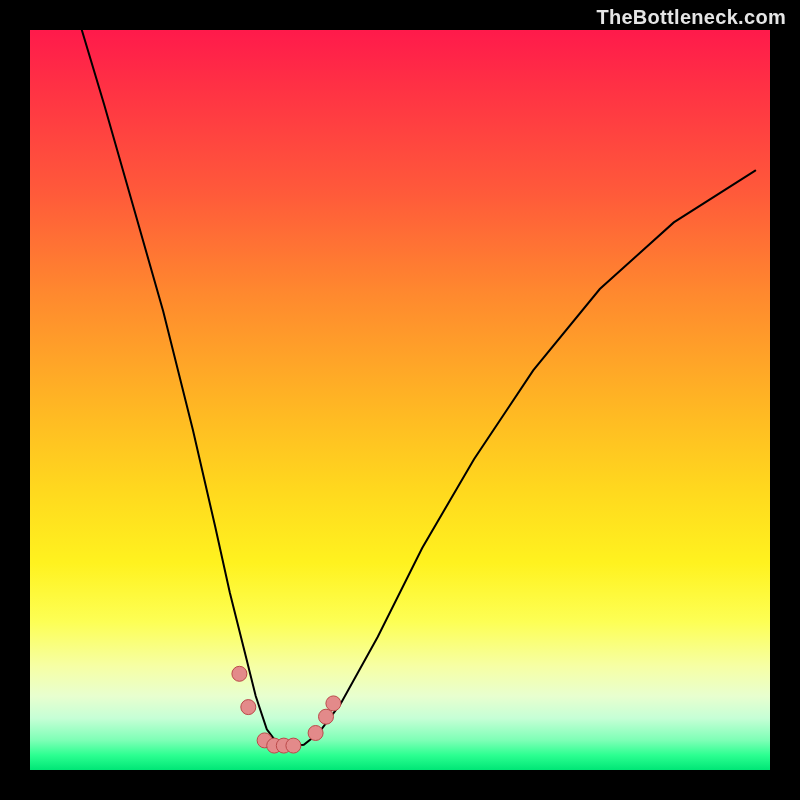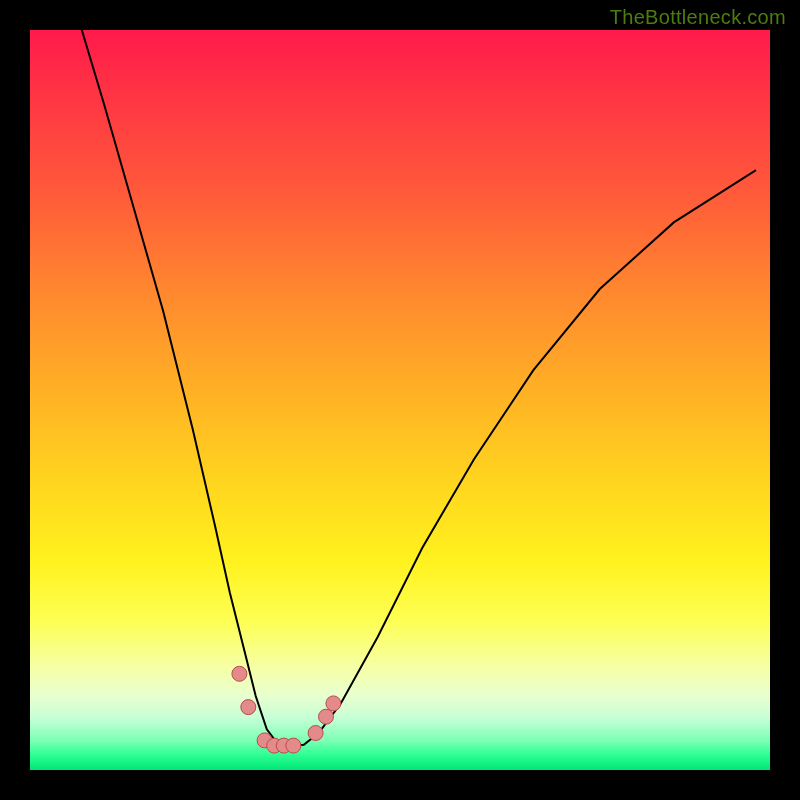--- a/index.html
+++ b/index.html
@@ -14,23 +14,23 @@
   .stage {
     position: relative;
     width: 800px;
     height: 800px;
     background: #000;
   }
   .watermark {
     position: absolute;
     top: 6px;
     right: 14px;
-    color: #4d7c0f;
+    color: #e5e5e5;
     font-size: 20px;
-    font-weight: 400;
+    font-weight: 700;
     letter-spacing: 0.3px;
     z-index: 10;
   }
   .plot-area {
     position: absolute;
     left: 30px;
     top: 30px;
     width: 740px;
     height: 740px;
     overflow: hidden;

